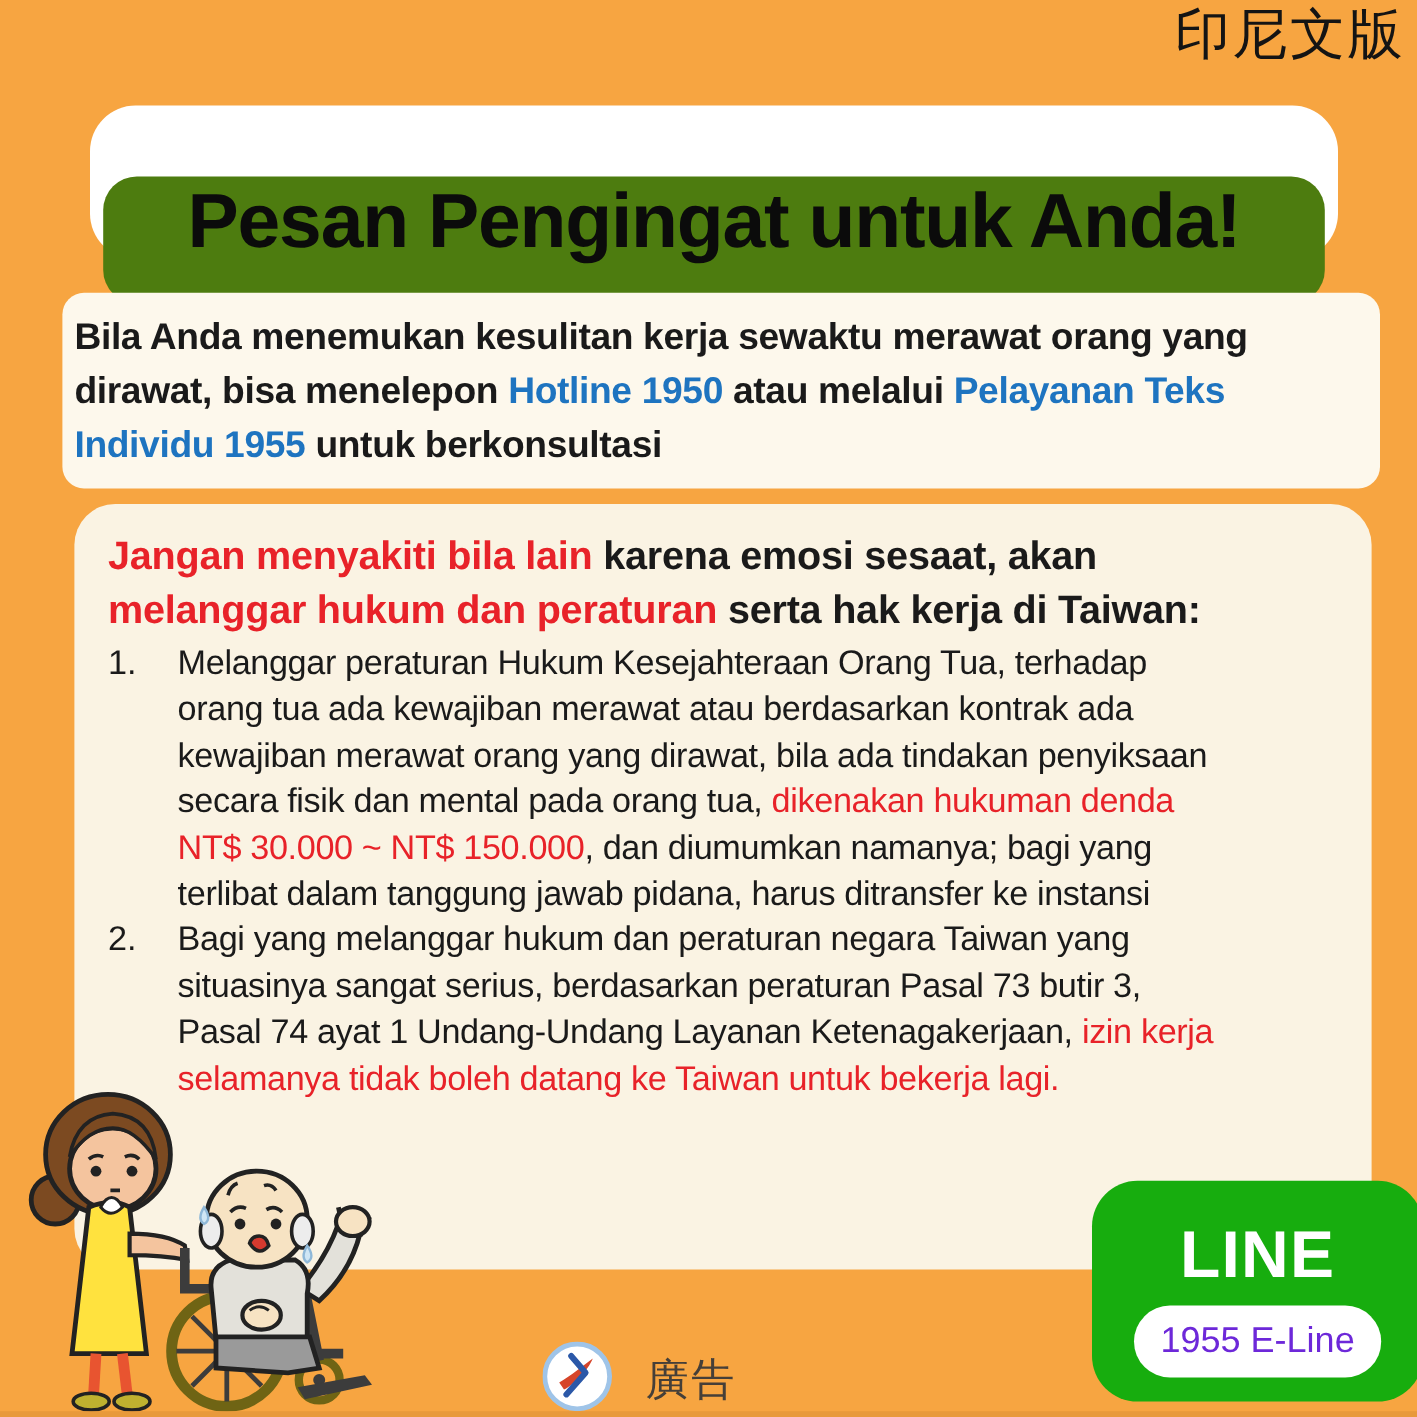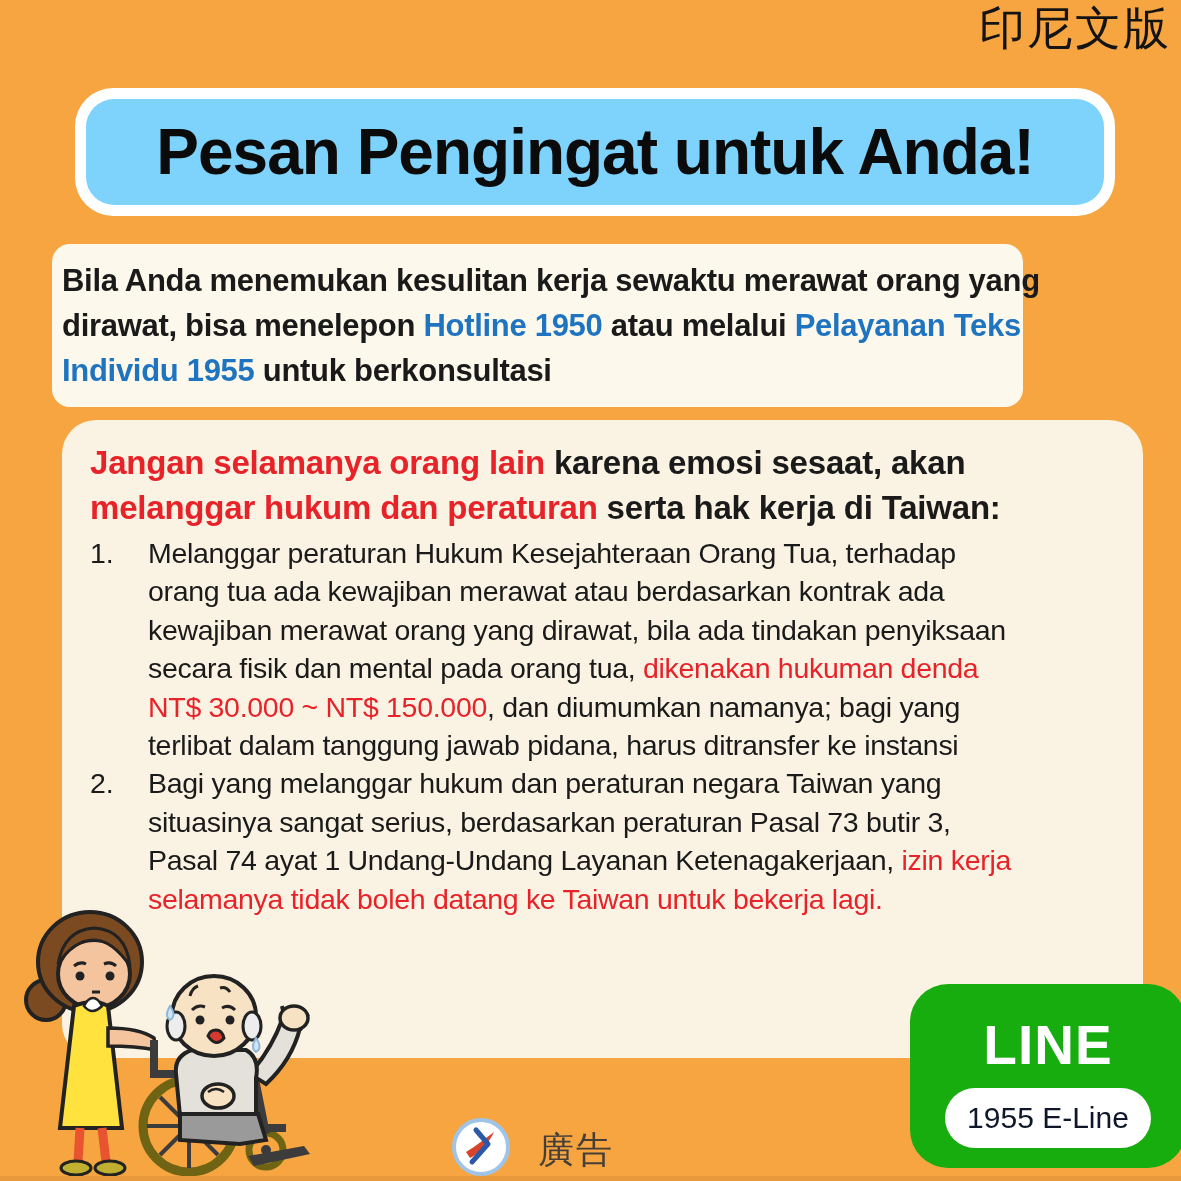--- a/index.html
+++ b/index.html
@@ -18,31 +18,31 @@
     line-height:1.15;
   }
 
   
   .banner{
     position:absolute;left:75px;top:88px;width:1040px;height:128px;
     background:#FFFFFF;border-radius:38px;box-sizing:border-box;
     padding:11px;
   }
   .banner-inner{
-    width:100%;height:100%;background:#7dd3fc;border-radius:28px;
-    display:flex;align-items:center;justify-content:center;
+    width:100%;height:100%;background:#4d7c0f;border-radius:28px;
+    display:flex;align-items:flex-start;justify-content:center;margin-top:48px;
   }
   .banner-title{
     margin:0;font-size:64px;font-weight:bold;color:#0B0B0B;
     letter-spacing:-1px;white-space:nowrap;
   }
 
   
   .intro-box{
-    position:absolute;left:52px;top:244px;width:971px;height:163px;
+    position:absolute;left:52px;top:244px;width:1098px;height:163px;
     background:#FDF8EC;border-radius:18px;box-sizing:border-box;
     padding:14px 8px 0 10px;
   }
   .intro-box .line{
     font-size:31px;font-weight:bold;line-height:45px;
     letter-spacing:-0.3px;white-space:nowrap;
   }
 
   
   .notice-box{
@@ -75,21 +75,21 @@
     text-align:center;border:0;cursor:pointer;padding:0;
   }
   .line-badge .app-name{
     margin-top:10px;font-size:55px;font-weight:bold;color:#FFFFFF;
     letter-spacing:1px;line-height:62px;
   }
   .line-badge .pill{
     margin:12px auto 0 auto;width:206px;height:60px;border-radius:30px;
     background:#FFFFFF;display:flex;align-items:center;justify-content:center;
   }
-  .line-badge .pill span{font-size:30px;color:#0f172a;letter-spacing:0px;}
+  .line-badge .pill span{font-size:30px;color:#6d28d9;letter-spacing:0px;}
 
   
   .footer{
     position:absolute;left:452px;top:1118px;
     display:flex;align-items:center;
   }
   .footer .logo{width:58px;height:58px;flex:0 0 auto;}
   .footer .agency{margin-left:10px;display:flex;flex-direction:column;}
   .footer .agency-zh{
     font-size:29px;font-weight:bold;color:#3B4350;letter-spacing:3px;
@@ -126,21 +126,21 @@
   </div>
 
   <div class="intro-box">
     <div class="line"><span class="seg-dark">Bila Anda menemukan kesulitan kerja sewaktu merawat orang yang</span></div>
     <div class="line"><span class="seg-dark">dirawat, bisa menelepon </span><span class="seg-blue">Hotline 1950</span><span class="seg-dark"> atau melalui </span><span class="seg-blue">Pelayanan Teks</span></div>
     <div class="line"><span class="seg-blue">Individu 1955</span><span class="seg-dark"> untuk berkonsultasi</span></div>
   </div>
 
   <div class="notice-box">
     <div class="heading">
-      <div class="line"><span class="seg-red">Jangan selamanya orang lain</span><span class="seg-dark"> karena emosi sesaat, akan</span></div>
+      <div class="line"><span class="seg-red">Jangan menyakiti bila lain</span><span class="seg-dark"> karena emosi sesaat, akan</span></div>
       <div class="line"><span class="seg-red">melanggar hukum dan peraturan</span><span class="seg-dark"> serta hak kerja di Taiwan:</span></div>
     </div>
     <div class="list">
       <div class="list-item">
         <span class="num">1.</span>
         <div class="item-lines">
           <div class="line"><span class="seg-dark">Melanggar peraturan Hukum Kesejahteraan Orang Tua, terhadap</span></div>
           <div class="line"><span class="seg-dark">orang tua ada kewajiban merawat atau berdasarkan kontrak ada</span></div>
           <div class="line"><span class="seg-dark">kewajiban merawat orang yang dirawat, bila ada tindakan penyiksaan</span></div>
           <div class="line"><span class="seg-dark">secara fisik dan mental pada orang tua, </span><span class="seg-red">dikenakan hukuman denda</span></div>

